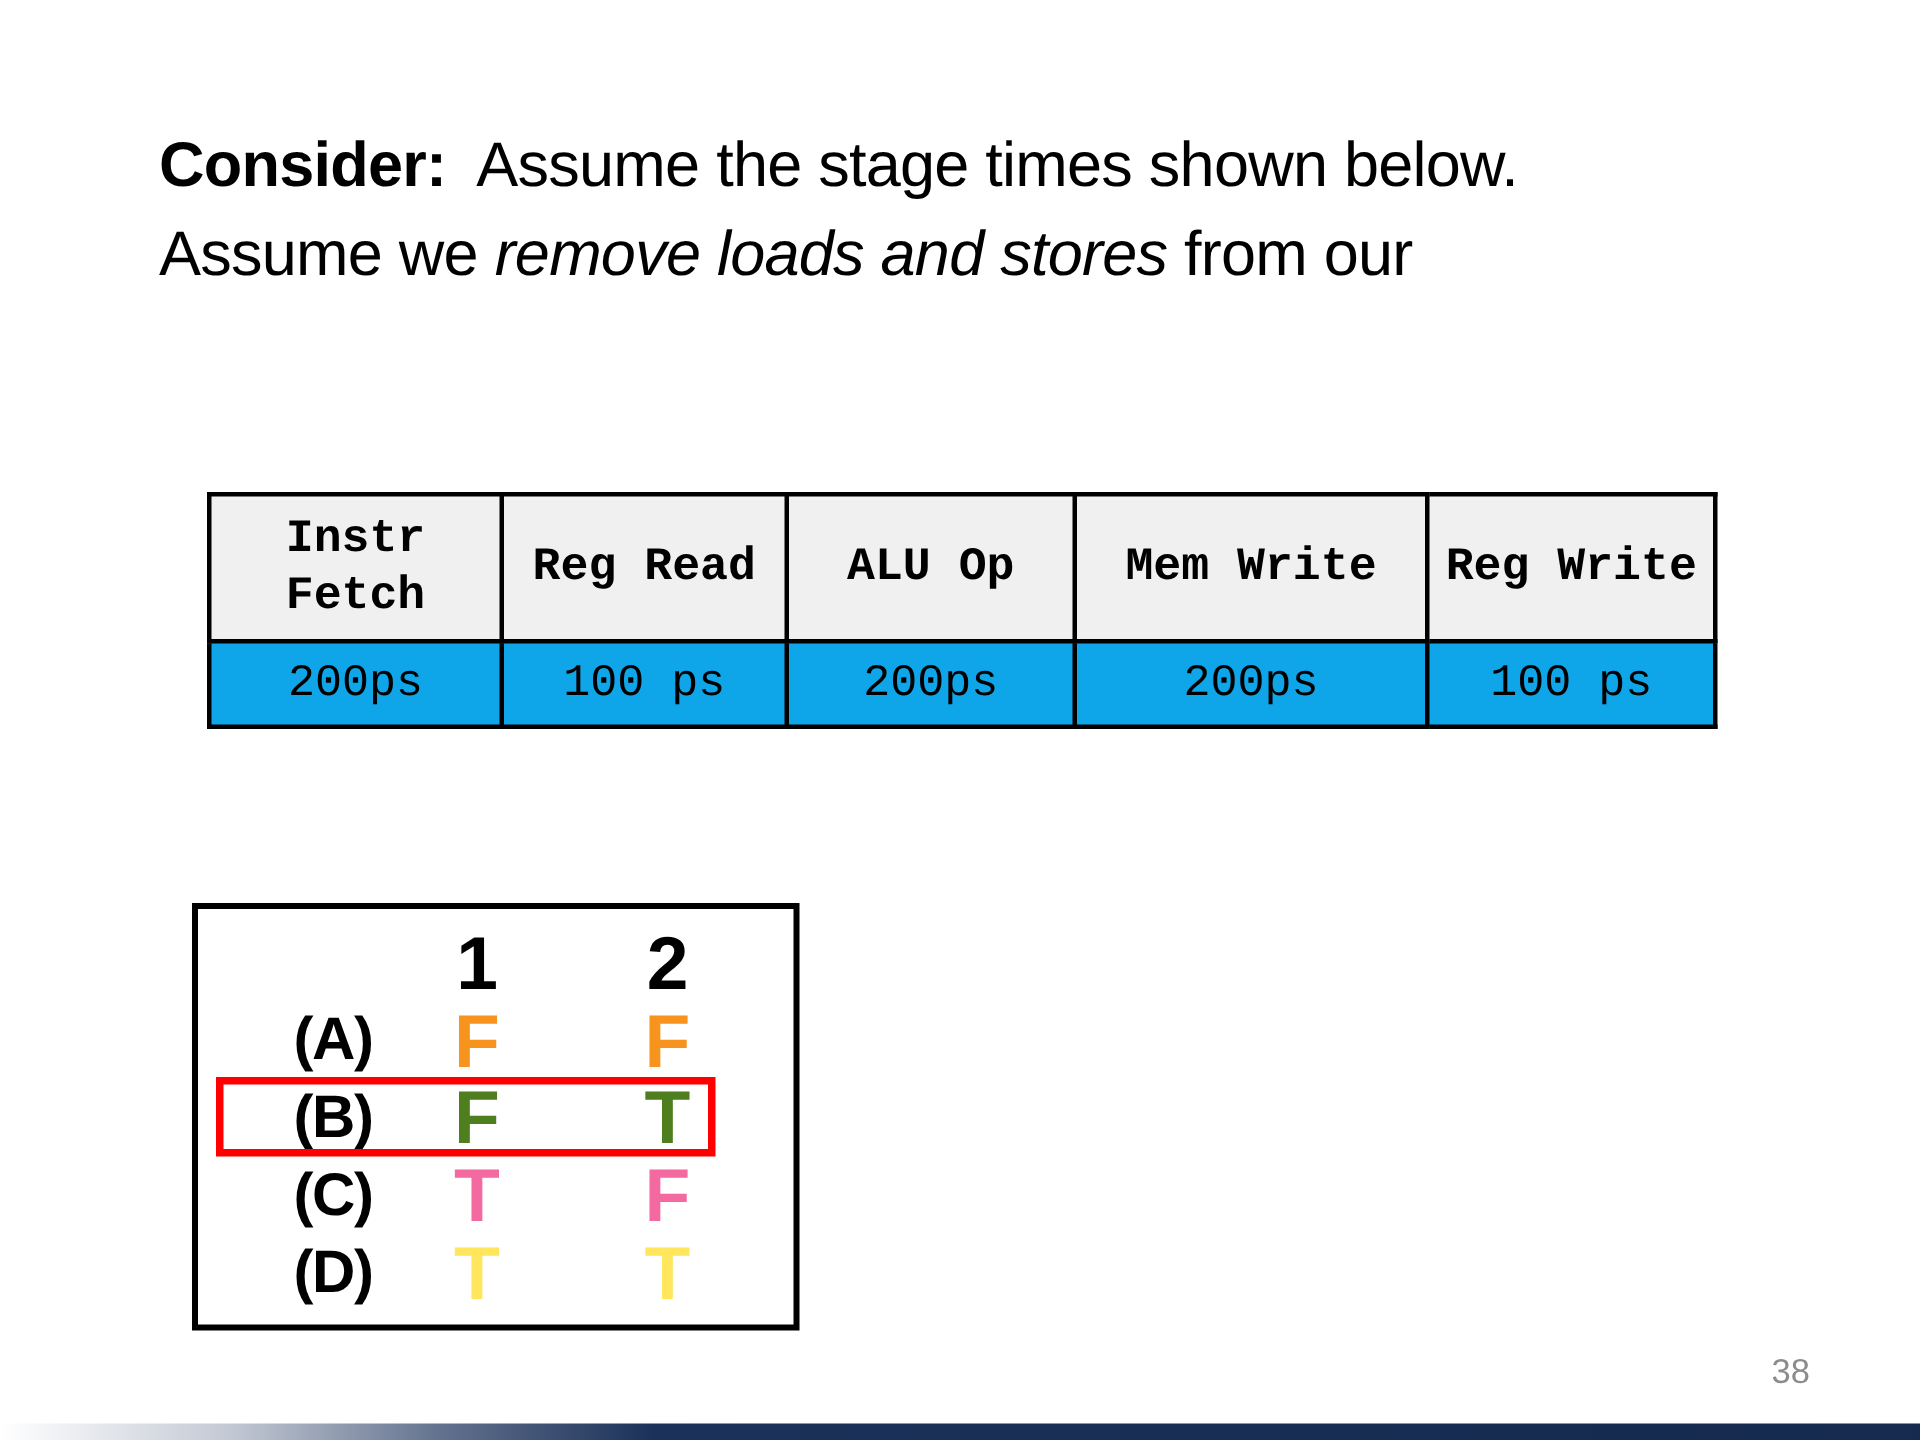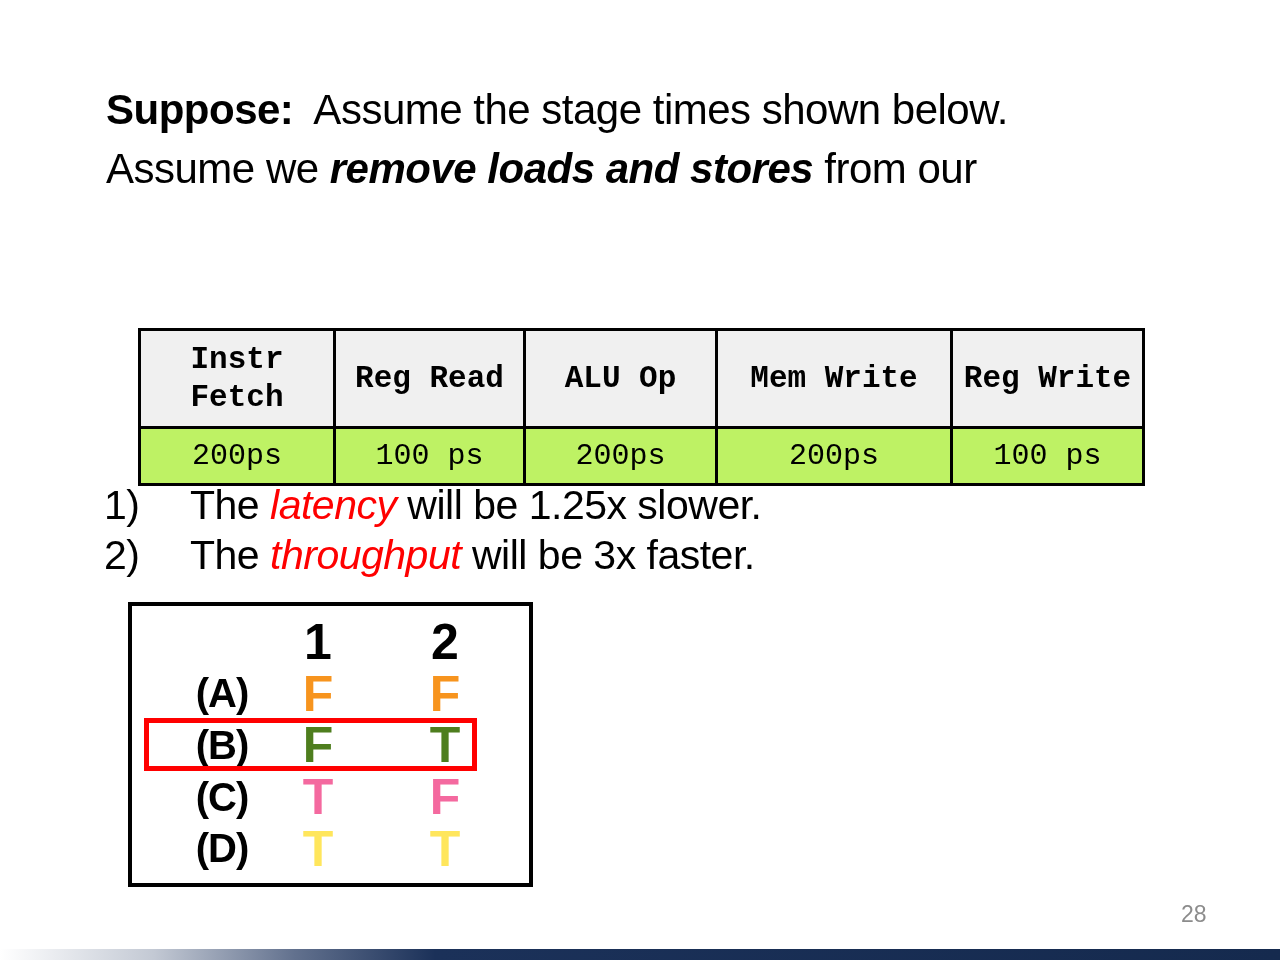--- a/index.html
+++ b/index.html
@@ -5,33 +5,33 @@
   html,body{margin:0;padding:0;background:#888;}
   .slide{
     position:relative;width:1280px;height:960px;background:#ffffff;
     font-family:"Liberation Sans", sans-serif;color:#000;overflow:hidden;
     margin:0 auto;
   }
   
   .title{position:absolute;left:106px;top:80px;font-size:42px;line-height:59px;letter-spacing:-0.5px;}
   .title .line{white-space:pre;}
   .seg-bold{font-weight:bold;}
-  .seg-italic{font-style:italic;font-weight:bold;}
+  .seg-italic{font-style:italic;}
   
   .stage-table{
     position:absolute;left:138px;top:328px;border-collapse:collapse;table-layout:fixed;font-family:Liberation Mono, monospace;
   }
   .stage-table th,.stage-table td{
     border:3px solid #000;text-align:center;vertical-align:middle;padding:0;
   }
   .stage-table th{
     background:#f0f0f0;font-weight:bold;font-size:31px;line-height:38px;
     white-space:pre-line;height:95px;
   }
-  .stage-table td{background:#bef264;font-size:30px;height:54px;}
+  .stage-table td{background:#0ea5e9;font-size:30px;height:54px;}
   
   .statements{position:absolute;left:104px;top:480px;font-size:41px;line-height:50px;letter-spacing:-0.5px;}
   .statement{white-space:pre;}
   .stmt-num{display:inline-block;width:86px;}
   .red-italic{font-style:italic;}
   
   .answer-box{
     position:absolute;left:128px;top:602px;width:405px;height:285px;
     border:4px solid #000;box-sizing:border-box;background:#fff;
   }
@@ -54,21 +54,21 @@
     position:absolute;left:0;bottom:0;width:1280px;height:11px;
     background:linear-gradient(90deg,#ffffff 0%,#c3c9d4 12%,#62718e 23%,#1b3159 34%,#152a4e 100%);
   }
 </style>
 </head>
 <body>
 
 <div class="slide">
 
   <div class="title">
-    <div class="line"><span class="seg-bold">Suppose:</span><span>  Assume the stage times shown below.</span></div>
+    <div class="line"><span class="seg-bold">Consider:</span><span>  Assume the stage times shown below.</span></div>
     <div class="line"><span>Assume we </span><span class="seg-italic">remove loads and stores</span><span> from our</span></div>
   </div>
 
   <table class="stage-table">
     <colgroup>
       <col style="width:195px">
         <col style="width:190px">
         <col style="width:192px">
         <col style="width:235px">
         <col style="width:192px">
@@ -85,24 +85,20 @@
     <tr>
       <td>200ps</td>
       <td>100 ps</td>
       <td>200ps</td>
       <td>200ps</td>
       <td>100 ps</td>
     </tr>
   </tbody>
     </table>
 
-  <div class="statements">
-    <div class="statement"><span class="stmt-num">1)</span><span>The </span><span class="red-italic" style="color: rgb(255, 0, 0);">latency</span><span> will be 1.25x slower.</span></div>
-    <div class="statement"><span class="stmt-num">2)</span><span>The </span><span class="red-italic" style="color: rgb(255, 0, 0);">throughput</span><span> will be 3x faster.</span></div>
-  </div>
 
   <div class="answer-box">
     <div class="ab-grid">
       <div class="ab-cell"></div>
       <div class="ab-cell ab-colhead">1</div>
       <div class="ab-cell ab-colhead">2</div>
 
       <div class="ab-cell ab-label">(A)</div>
       <div class="ab-cell ab-letter" style="color: rgb(247, 148, 30);">F</div>
       <div class="ab-cell ab-letter" style="color: rgb(247, 148, 30);">F</div>
@@ -115,16 +111,16 @@
       <div class="ab-cell ab-letter" style="color: rgb(244, 105, 159);">T</div>
       <div class="ab-cell ab-letter" style="color: rgb(244, 105, 159);">F</div>
 
       <div class="ab-cell ab-label">(D)</div>
       <div class="ab-cell ab-letter" style="color: rgb(255, 230, 92);">T</div>
       <div class="ab-cell ab-letter" style="color: rgb(255, 230, 92);">T</div>
     </div>
     <div class="highlight-rect"></div>
   </div>
 
-  <div class="page-number">28</div>
+  <div class="page-number">38</div>
   <div class="footer-bar"></div>
 
 </div>
 
 </body></html>

